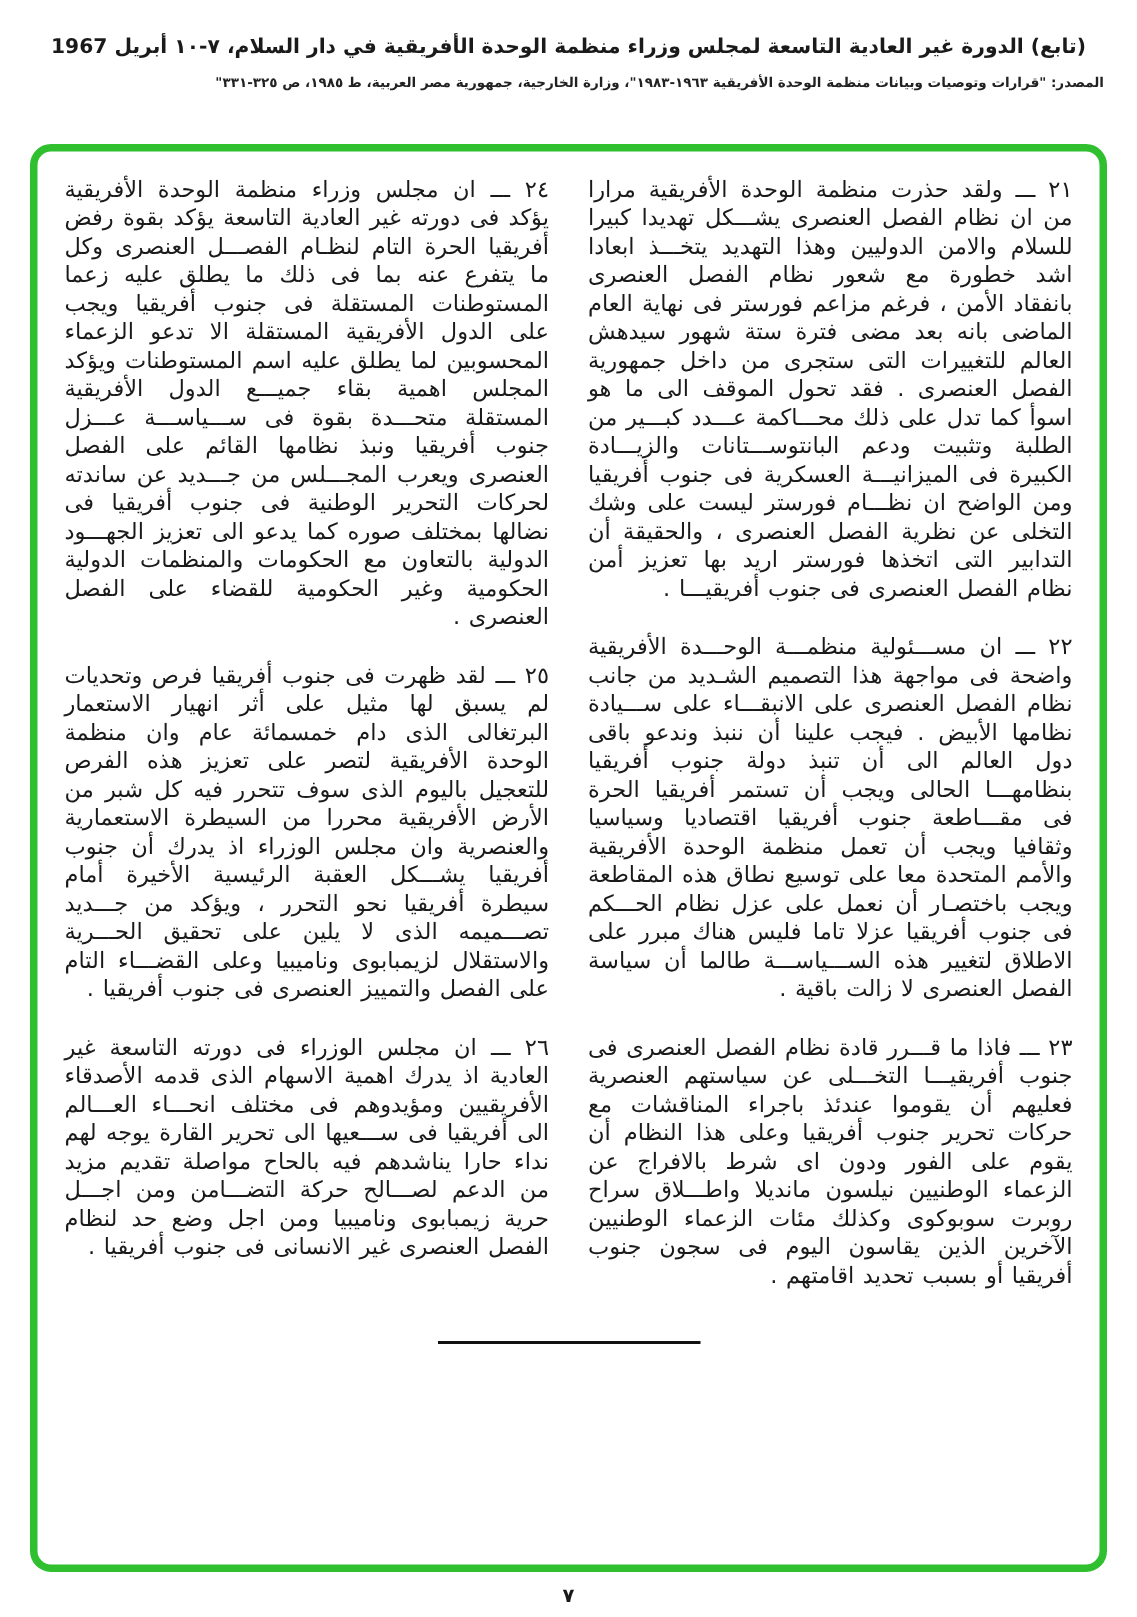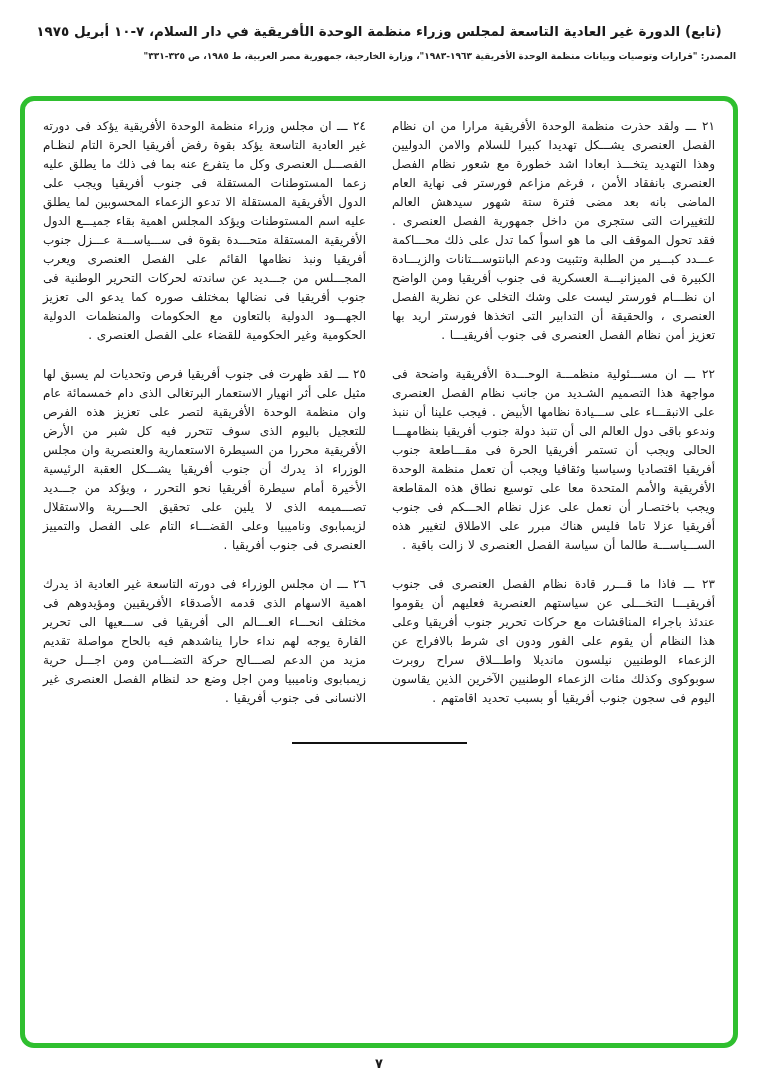--- a/index.html
+++ b/index.html
@@ -53,21 +53,21 @@
     direction: rtl;
     display: flex;
     gap: 26px;
   }
   .col {
     flex: 1 1 0;
     min-width: 0;
   }
   .col p {
     margin: 0 0 20px 0;
-    font-size: 12px;
+    font-size: 15px;
     line-height: 19px;
     text-align: justify;
     text-justify: inter-word;
     word-spacing: 1px;
   }
   .end-rule {
     width: 175px;
     height: 0;
     border-top: 2px solid #111;
     margin: 14px auto 0 auto;
@@ -83,21 +83,21 @@
     font-size: 13px;
     font-weight: bold;
   }
 </style>
 </head>
 <body>
 
 <div class="page">
 
   <header class="page-header">
-    <h1 class="doc-title">(تابع) الدورة غير العادية التاسعة لمجلس وزراء منظمة الوحدة الأفريقية في دار السلام، ٧-١٠ أبريل ١٩٧٥</h1>
+    <h1 class="doc-title">(تابع) الدورة غير العادية التاسعة لمجلس وزراء منظمة الوحدة الأفريقية في دار السلام، ٧-١٠ أبريل 1967</h1>
     <p class="source-line">المصدر: "قرارات وتوصيات وبيانات منظمة الوحدة الأفريقية ١٩٦٣-١٩٨٣"، وزارة الخارجية، جمهورية مصر العربية، ط ١٩٨٥، ص ٣٢٥-٣٣١"</p>
   </header>
 
   <div class="content-frame">
     <div class="columns">
 
       <section class="col">
         <p>٢١ ـــ ولقد حذرت منظمة الوحدة الأفريقية مرارا من ان نظام الفصل العنصرى يشـــكل تهديدا كبيرا للسلام والامن الدوليين وهذا التهديد يتخـــذ ابعادا اشد خطورة مع شعور نظام الفصل العنصرى بانفقاد الأمن ، فرغم مزاعم فورستر فى نهاية العام الماضى بانه بعد مضى فترة ستة شهور سيدهش العالم للتغييرات التى ستجرى من داخل جمهورية الفصل العنصرى . فقد تحول الموقف الى ما هو اسوأ كما تدل على ذلك محـــاكمة عـــدد كبـــير من الطلبة وتثبيت ودعم البانتوســـتانات والزيـــادة الكبيرة فى الميزانيـــة العسكرية فى جنوب أفريقيا ومن الواضح ان نظـــام فورستر ليست على وشك التخلى عن نظرية الفصل العنصرى ، والحقيقة أن التدابير التى اتخذها فورستر اريد بها تعزيز أمن نظام الفصل العنصرى فى جنوب أفريقيـــا .</p>
         <p>٢٢ ـــ ان مســـئولية منظمـــة الوحـــدة الأفريقية واضحة فى مواجهة هذا التصميم الشـديد من جانب نظام الفصل العنصرى على الانبقـــاء على ســـيادة نظامها الأبيض . فيجب علينا أن ننبذ وندعو باقى دول العالم الى أن تنبذ دولة جنوب أفريقيا بنظامهـــا الحالى ويجب أن تستمر أفريقيا الحرة فى مقـــاطعة جنوب أفريقيا اقتصاديا وسياسيا وثقافيا ويجب أن تعمل منظمة الوحدة الأفريقية والأمم المتحدة معا على توسيع نطاق هذه المقاطعة ويجب باختصـار أن نعمل على عزل نظام الحـــكم فى جنوب أفريقيا عزلا تاما فليس هناك مبرر على الاطلاق لتغيير هذه الســـياســـة طالما أن سياسة الفصل العنصرى لا زالت باقية .</p>
         <p>٢٣ ـــ فاذا ما قـــرر قادة نظام الفصل العنصرى فى جنوب أفريقيـــا التخـــلى عن سياستهم العنصرية فعليهم أن يقوموا عندئذ باجراء المناقشات مع حركات تحرير جنوب أفريقيا وعلى هذا النظام أن يقوم على الفور ودون اى شرط بالافراج عن الزعماء الوطنيين نيلسون مانديلا واطـــلاق سراح روبرت سوبوكوى وكذلك مئات الزعماء الوطنيين الآخرين الذين يقاسون اليوم فى سجون جنوب أفريقيا أو بسبب تحديد اقامتهم .</p>

